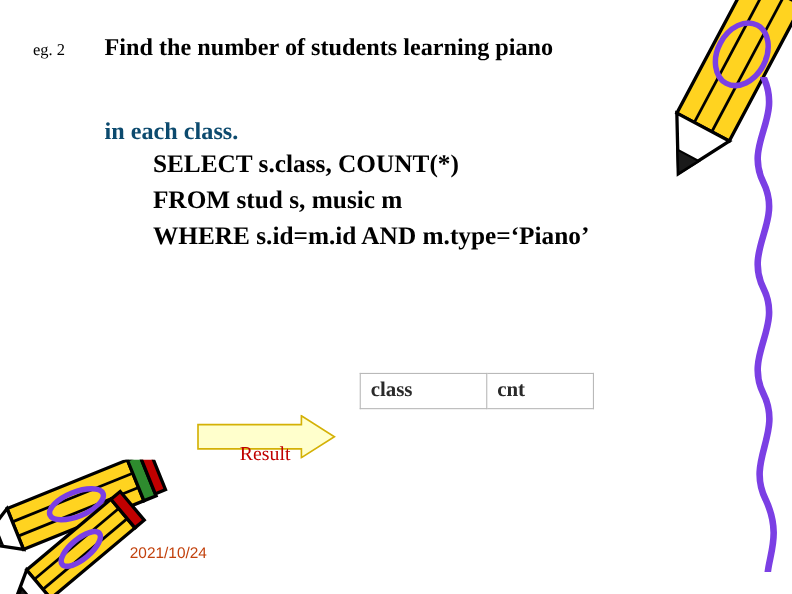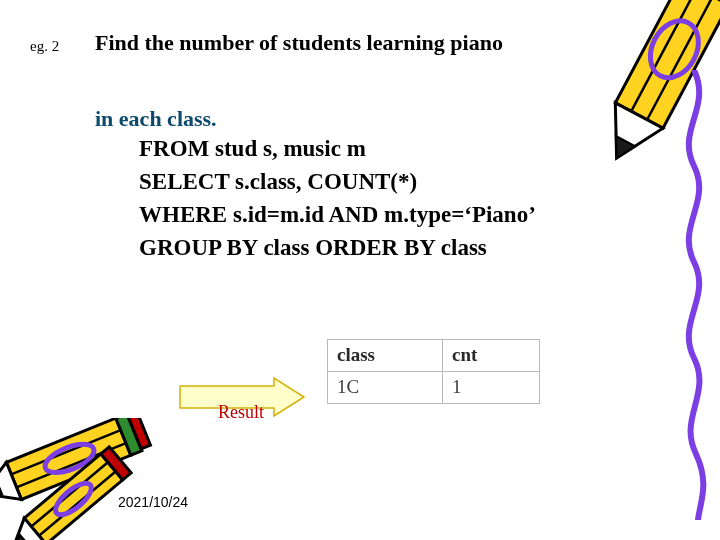--- a/index.html
+++ b/index.html
@@ -110,21 +110,21 @@
     color: #c00000;
   }
 
   
   .date-text {
     position: absolute;
     left: 118px;
     top: 494px;
     font-family: "Liberation Sans", sans-serif;
     font-size: 14px;
-    color: #000000;
+    color: #c2410c;
   }
 
   
   .deco {
     position: absolute;
     pointer-events: none;
   }
   .deco-pencil-tr { left: 600px; top: -8px; }
   .deco-pencil-bl { left: 0px;  top: 418px; }
   .deco-squiggle  { left: 672px; top: 70px; }
@@ -132,42 +132,37 @@
 </head>
 <body>
 
 <div class="slide">
 
   <div class="q-label">eg. 2</div>
   <div class="q-line1">Find the number of students learning piano</div>
   <div class="q-line2">in each class.</div>
 
   <div class="sql-block">
+    <div>SELECT s.class, COUNT(*)</div>
     <div>FROM stud s, music m</div>
-    <div>SELECT s.class, COUNT(*)</div>
     <div>WHERE s.id=m.id AND m.type=‘Piano’</div>
-    <div>GROUP BY class ORDER BY class</div>
   </div>
 
   <div class="arrow-wrap">
     <svg width="128" height="40" viewBox="0 0 128 40" xmlns="http://www.w3.org/2000/svg">
       <polygon points="2,9 96,9 96,1 126,20 96,39 96,31 2,31" fill="#ffffcc" stroke="#d4b106" stroke-width="1.5"></polygon>
     </svg>
   </div>
   <div class="arrow-label">Result</div>
 
   <table class="res-table">
     <tbody>
         <tr class="header">
       <td class="col1">class</td>
       <td class="col2">cnt</td>
-    </tr>
-    <tr>
-      <td class="col1">1C</td>
-      <td class="col2">1</td>
     </tr>
   </tbody>
     </table>
 
   <div class="date-text">2021/10/24</div>
 
   <div class="deco deco-pencil-tr">
     <svg width="120" height="190" viewBox="0 0 120 190" xmlns="http://www.w3.org/2000/svg">
       <g transform="rotate(28 60 95)">
 

